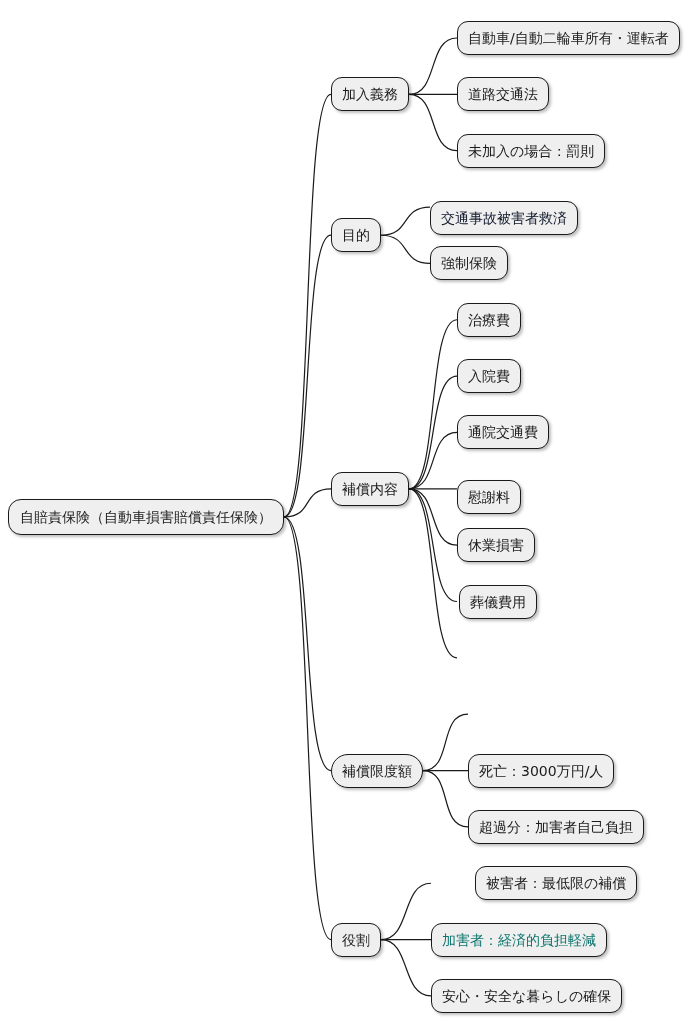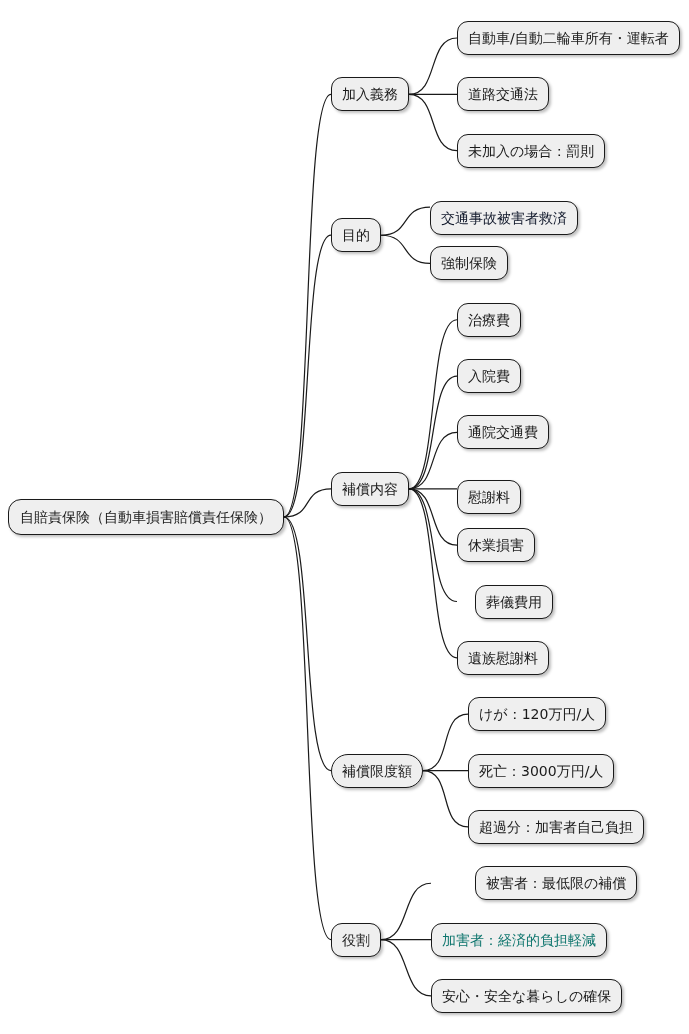--- a/index.html
+++ b/index.html
@@ -75,24 +75,22 @@
     <div class="node" style="left: 457px; top: 150.7px; background: rgb(239, 239, 239); border-color: rgb(26, 26, 26); color: rgb(26, 26, 26);">未加入の場合：罰則</div>
     <div class="node" style="left: 331px; top: 94.35px; background: rgb(239, 239, 239); border-color: rgb(26, 26, 26); color: rgb(26, 26, 26);">加入義務</div>
     <div class="node" style="left: 430px; top: 218px; background: rgb(239, 239, 239); border-color: rgb(26, 26, 26); color: #0f172a;">交通事故被害者救済</div>
     <div class="node" style="left: 430px; top: 263.4px; background: rgb(239, 239, 239); border-color: rgb(26, 26, 26); color: rgb(26, 26, 26);">強制保険</div>
     <div class="node" style="left: 331px; top: 235.225px; background: rgb(239, 239, 239); border-color: rgb(26, 26, 26); color: rgb(26, 26, 26);">目的</div>
     <div class="node" style="left: 457px; top: 319.75px; background: rgb(239, 239, 239); border-color: rgb(26, 26, 26); color: rgb(26, 26, 26);">治療費</div>
     <div class="node" style="left: 457px; top: 376.1px; background: rgb(239, 239, 239); border-color: rgb(26, 26, 26); color: rgb(26, 26, 26);">入院費</div>
     <div class="node" style="left: 457px; top: 432.45px; background: rgb(239, 239, 239); border-color: rgb(26, 26, 26); color: rgb(26, 26, 26);">通院交通費</div>
     <div class="node" style="left: 457px; top: 488.8px; background: rgb(239, 239, 239); border-color: rgb(26, 26, 26); color: rgb(26, 26, 26); margin-top: 8px;">慰謝料</div>
     <div class="node" style="left: 457px; top: 545.15px; background: rgb(239, 239, 239); border-color: rgb(26, 26, 26); color: rgb(26, 26, 26);">休業損害</div>
-    <div class="node" style="left: 475px; top: 601.5px; background: rgb(239, 239, 239); border-color: rgb(26, 26, 26); color: rgb(26, 26, 26);">葬儀費用</div>
-    <div class="node" style="left: 457px; top: 657.85px; background: rgb(239, 239, 239); border-color: rgb(26, 26, 26); color: rgb(26, 26, 26);">遺族慰謝料</div>
+    <div class="node" style="left: 459px; top: 601.5px; background: rgb(239, 239, 239); border-color: rgb(26, 26, 26); color: rgb(26, 26, 26);">葬儀費用</div>
     <div class="node" style="left: 331px; top: 488.8px; background: rgb(239, 239, 239); border-color: rgb(26, 26, 26); color: rgb(26, 26, 26);">補償内容</div>
-    <div class="node" style="left: 468px; top: 714.2px; background: rgb(239, 239, 239); border-color: rgb(26, 26, 26); color: rgb(26, 26, 26);">けが：120万円/人</div>
     <div class="node" style="left: 468px; top: 770.55px; background: rgb(239, 239, 239); border-color: rgb(26, 26, 26); color: rgb(26, 26, 26);">死亡：3000万円/人</div>
     <div class="node" style="left: 468px; top: 826.9px; background: rgb(239, 239, 239); border-color: rgb(26, 26, 26); color: rgb(26, 26, 26);">超過分：加害者自己負担</div>
     <div class="node" style="left: 331px; top: 770.55px; background: rgb(239, 239, 239); border-color: rgb(26, 26, 26); color: rgb(26, 26, 26); border-radius: 17px;">補償限度額</div>
     <div class="node" style="left: 431px; top: 883.25px; background: rgb(239, 239, 239); border-color: rgb(26, 26, 26); color: rgb(26, 26, 26); margin-left: 44px;">被害者：最低限の補償</div>
     <div class="node" style="left: 431px; top: 939.6px; background: rgb(239, 239, 239); border-color: rgb(26, 26, 26); color: #0f766e;">加害者：経済的負担軽減</div>
     <div class="node" style="left: 431px; top: 995.95px; background: rgb(239, 239, 239); border-color: rgb(26, 26, 26); color: rgb(26, 26, 26);">安心・安全な暮らしの確保</div>
     <div class="node" style="left: 331px; top: 939.6px; background: rgb(239, 239, 239); border-color: rgb(26, 26, 26); color: rgb(26, 26, 26);">役割</div>
     <div class="node root" style="left: 8px; top: 516.975px; background: rgb(239, 239, 239); border-color: rgb(26, 26, 26); color: rgb(26, 26, 26);">自賠責保険（自動車損害賠償責任保険）</div>
   </div>
 

